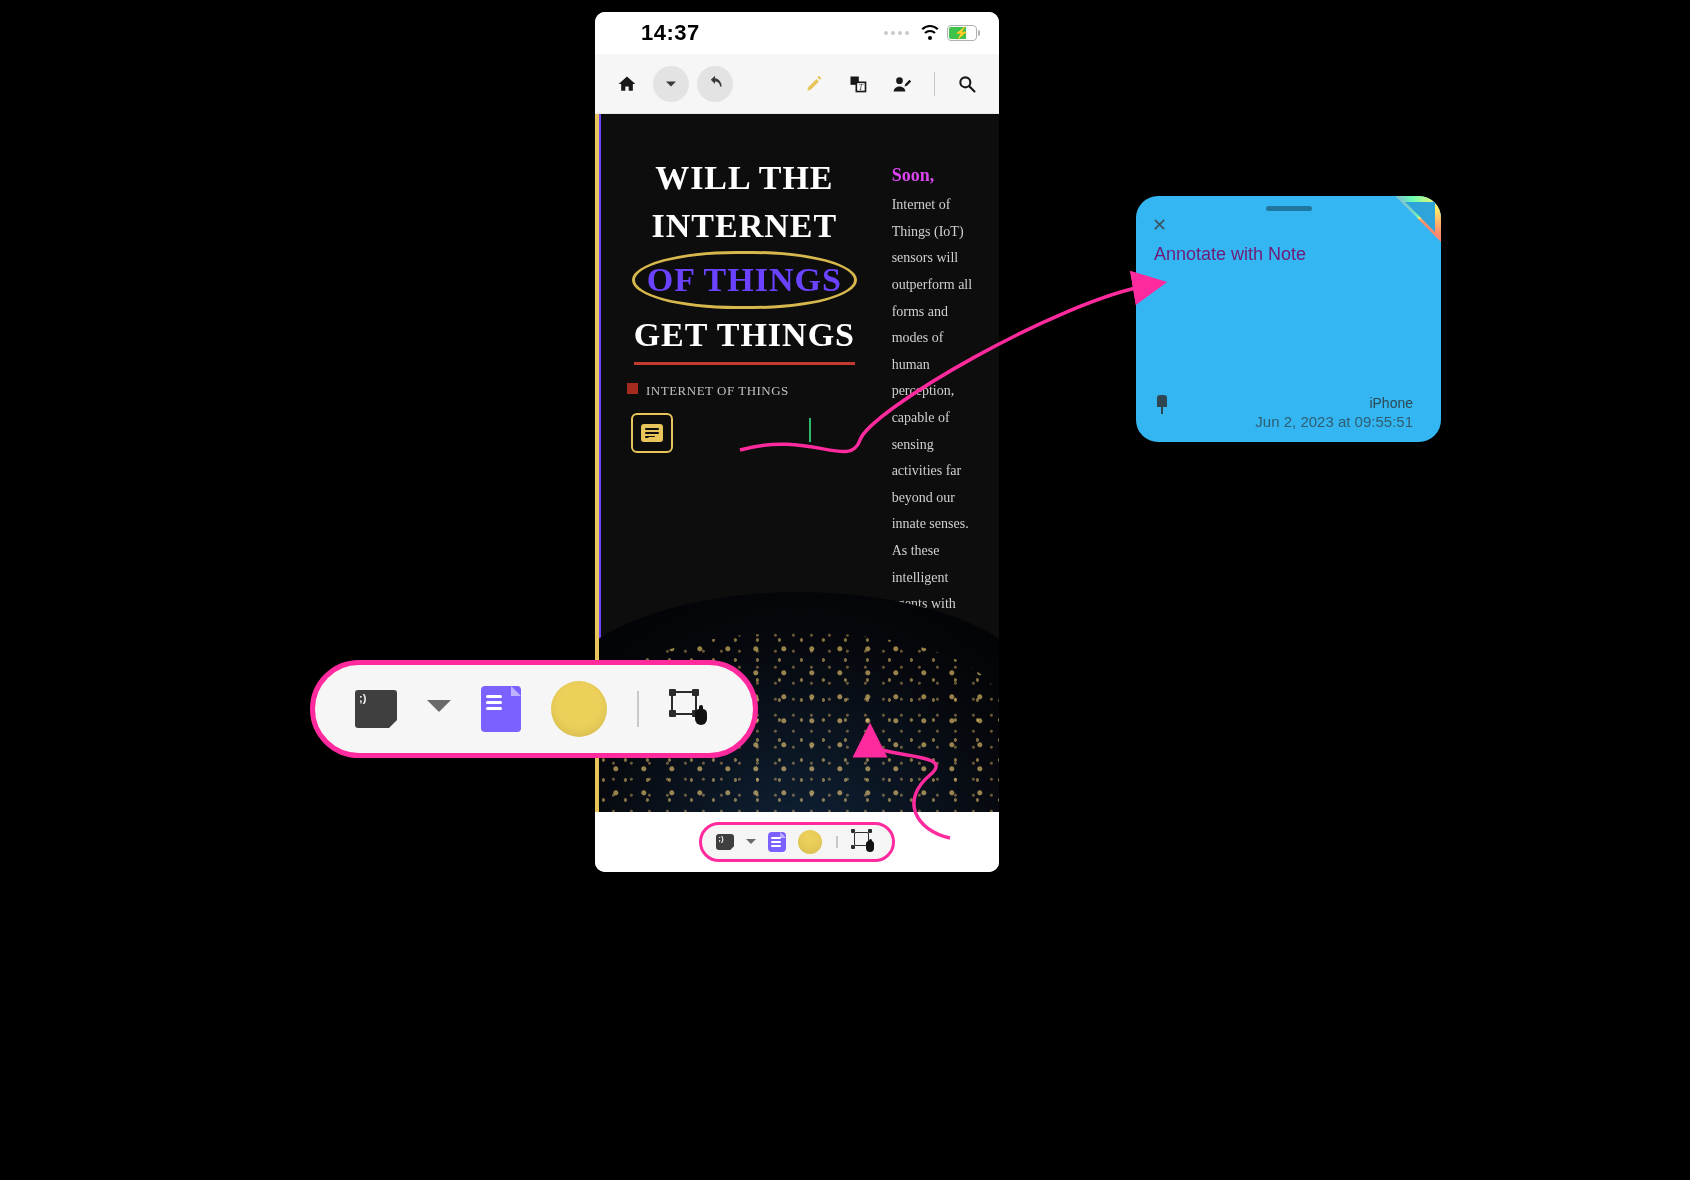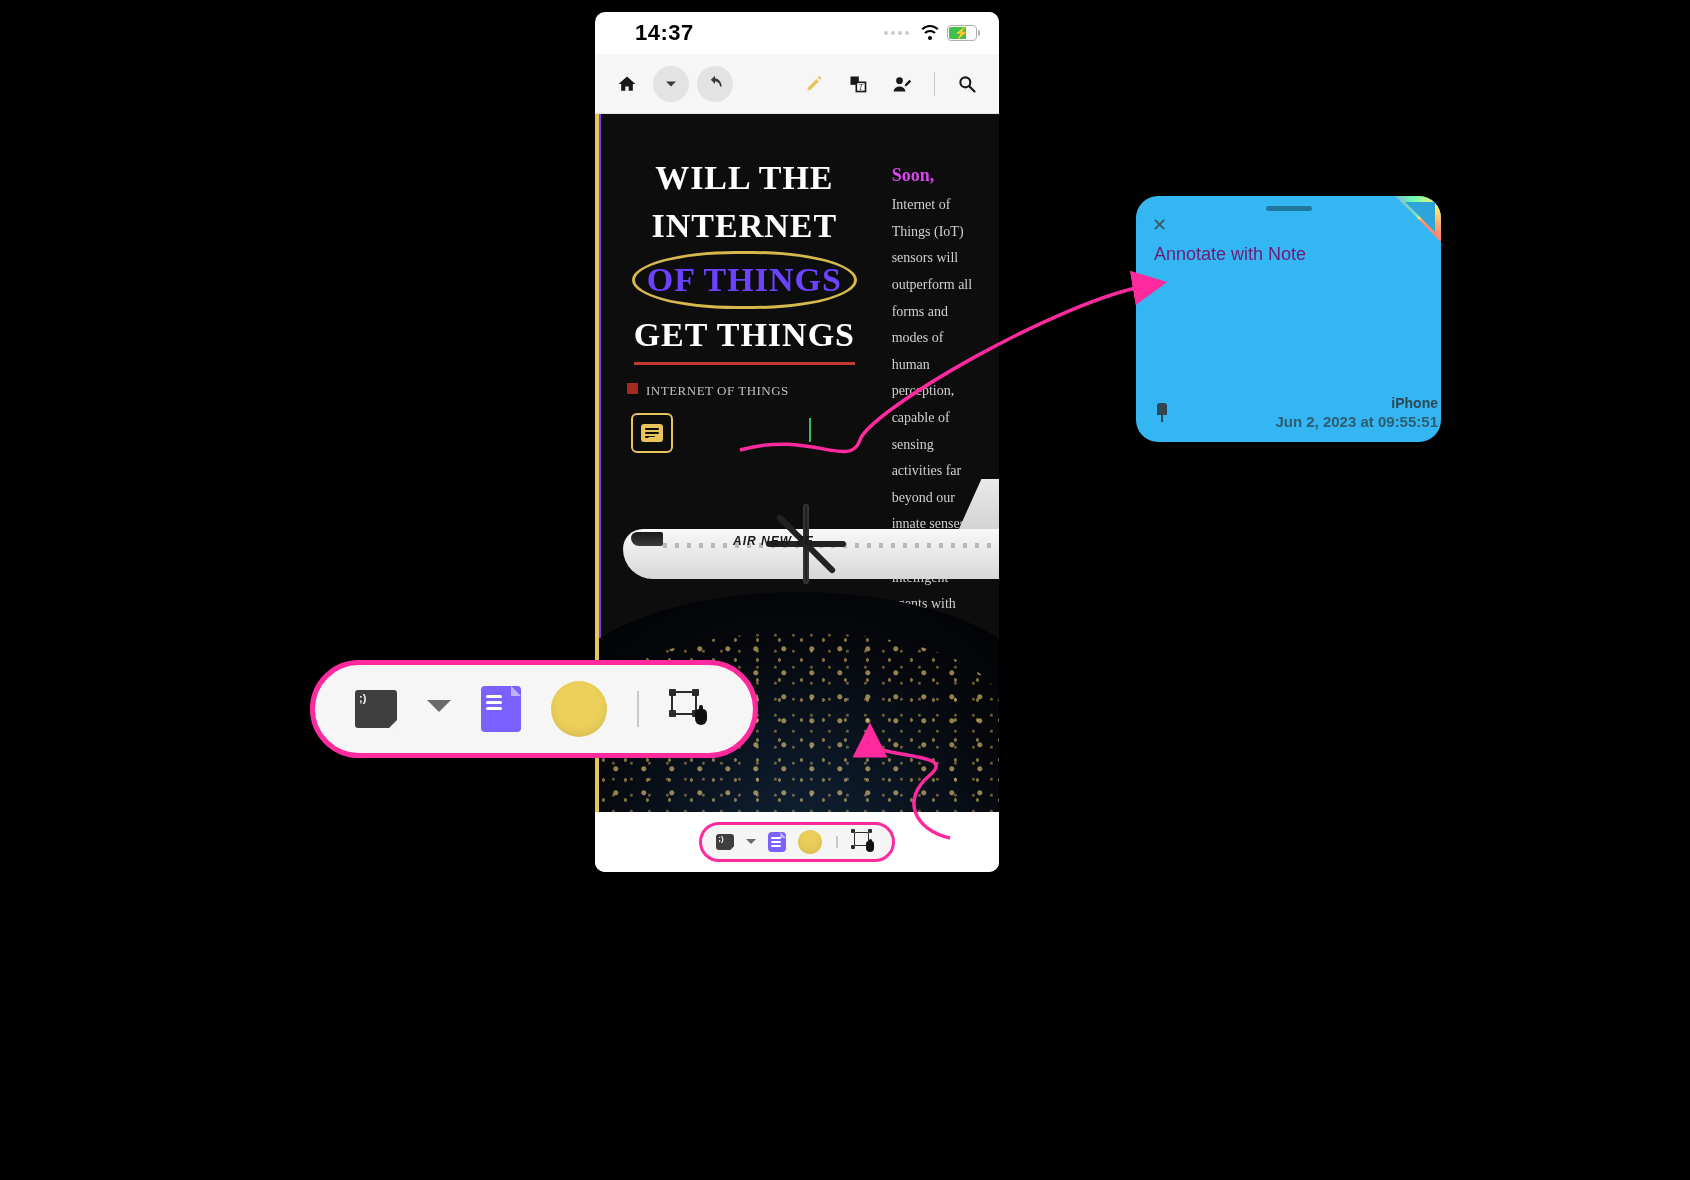--- a/index.html
+++ b/index.html
@@ -29,21 +29,21 @@
     width:var(--phone-w);height:var(--phone-h);
     background:#fff;
     border-radius:10px;
     overflow:hidden;
     box-shadow:0 0 0 1px rgba(0,0,0,.05);
     display:flex;flex-direction:column;
   }
   .statusbar{
     height:42px;background:#fff;
     display:flex;align-items:center;justify-content:space-between;
-    padding:0 22px 0 30px;color:#000;margin-left:10px;
+    padding:0 22px 0 46px;color:#000;
   }
   .statusbar .time{font-size:22px;font-weight:700;letter-spacing:.5px;}
   .sb-icons{display:flex;align-items:center;gap:6px;}
   .signal-dots{display:flex;gap:3px;align-items:flex-end;margin-right:4px;}
   .signal-dots i{width:4px;height:4px;border-radius:50%;background:#c9c9c9;display:block;}
   .wifi{position:relative;width:22px;height:16px;}
   .wifi::before,.wifi::after,.wifi span{
     content:"";position:absolute;left:50%;transform:translateX(-50%);
     border:2px solid #000;border-bottom:none;border-left-color:transparent;border-right-color:transparent;
     border-radius:50% 50% 0 0/100% 100% 0 0;
@@ -181,21 +181,21 @@
     box-shadow:0 6px 20px rgba(0,0,0,.3);
     padding:18px 18px 14px 18px;color:#314a55;
   }
   .note .grip{position:absolute;left:50%;top:10px;transform:translateX(-50%);width:46px;height:5px;border-radius:3px;background:rgba(0,0,0,.35);}
   .note .close{position:absolute;left:16px;top:18px;font-size:18px;color:#3a5763;cursor:pointer;font-weight:300;}
   .note .peel{position:absolute;right:0;top:0;width:46px;height:46px;
     background:conic-gradient(from 200deg,#ff6bd6,#9a6bff,#6bffb3,#fff36b,#ff8a6b,#ff6bd6);
     clip-path:polygon(0 0,100% 0,100% 100%);border-top-right-radius:22px;}
   .note .peel::after{content:"";position:absolute;right:6px;top:6px;width:30px;height:30px;background:var(--note-blue);clip-path:polygon(0 0,100% 0,100% 100%);filter:brightness(.9);}
   .note .title{margin-top:30px;font-size:18px;color:#701a75;}
-  .note .footer{position:absolute;left:18px;right:3px;bottom:12px;display:flex;justify-content:space-between;align-items:center;font-weight:bold;}
+  .note .footer{position:absolute;left:18px;right:28px;bottom:12px;display:flex;justify-content:space-between;align-items:flex-start;}
   .pin{width:16px;height:20px;}
   .pin::before{content:"";display:block;width:10px;height:12px;background:#2e4752;border-radius:3px 3px 0 0;margin:0 auto;}
   .pin::after{content:"";display:block;width:2px;height:8px;background:#2e4752;margin:-1px auto 0;}
   .note .meta{text-align:right;font-size:12px;color:#2e4752;}
   .note .meta .device{font-size:14px;margin-bottom:2px;}
   .note .meta .ts{font-size:15px;opacity:.8;}
 
   
   svg.overlay{position:absolute;inset:0;width:1690px;height:1180px;pointer-events:none;z-index:30;}
 
@@ -294,28 +294,20 @@
         </div>
         <div class="intro">
           <b>Soon,</b><span> Internet of Things (IoT) sensors will outperform all forms and modes of human perception, capable of sensing activities far beyond our innate senses. As these intelligent agents with sensors could conspire to seize control of infrastructure assets, humans could indeed be severely marginalized.</span>
         </div>
       </div>
       <span class="cursor-caret"></span>
 
       <div class="imagery">
         <div class="earth"></div>
         <div class="city"></div>
-        <div class="plane">
-          <div class="tail"></div>
-          <div class="wing"></div>
-          <div class="fuselage"></div>
-          <div class="cockpit"></div>
-          <div class="prop"></div>
-          <span class="airline">AIR NEW ZE</span>
-        </div>
       </div>
     </div>
 
     <div class="phone-bottom">
       <div class="dock small">
         <div class="item">
             <span class="sticky-ico"></span>
           </div>
         <div class="chev"></div>
         <div class="item">

